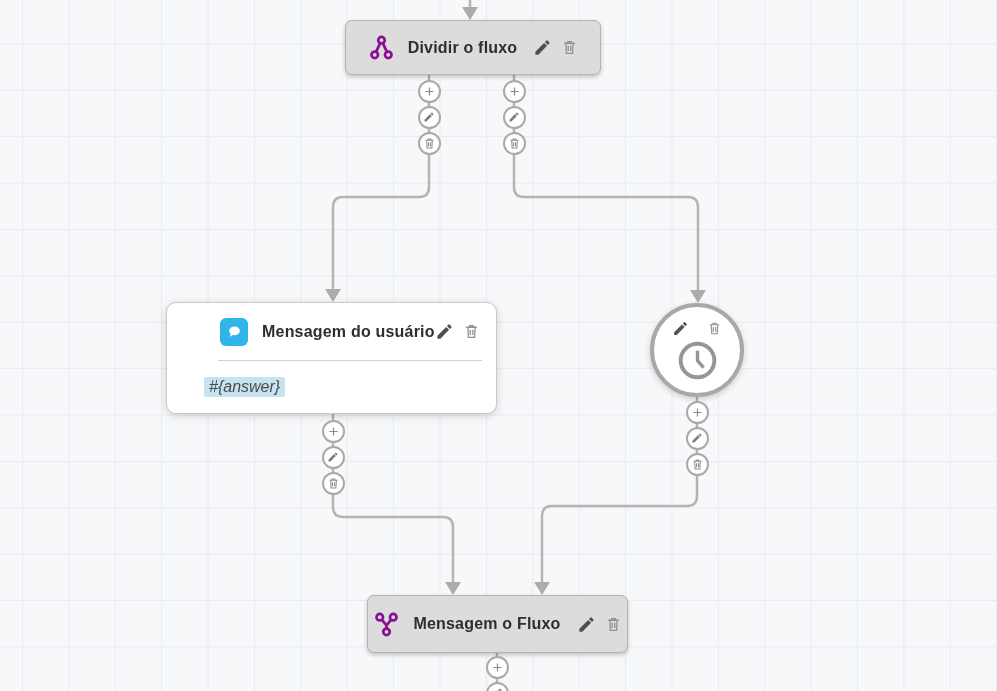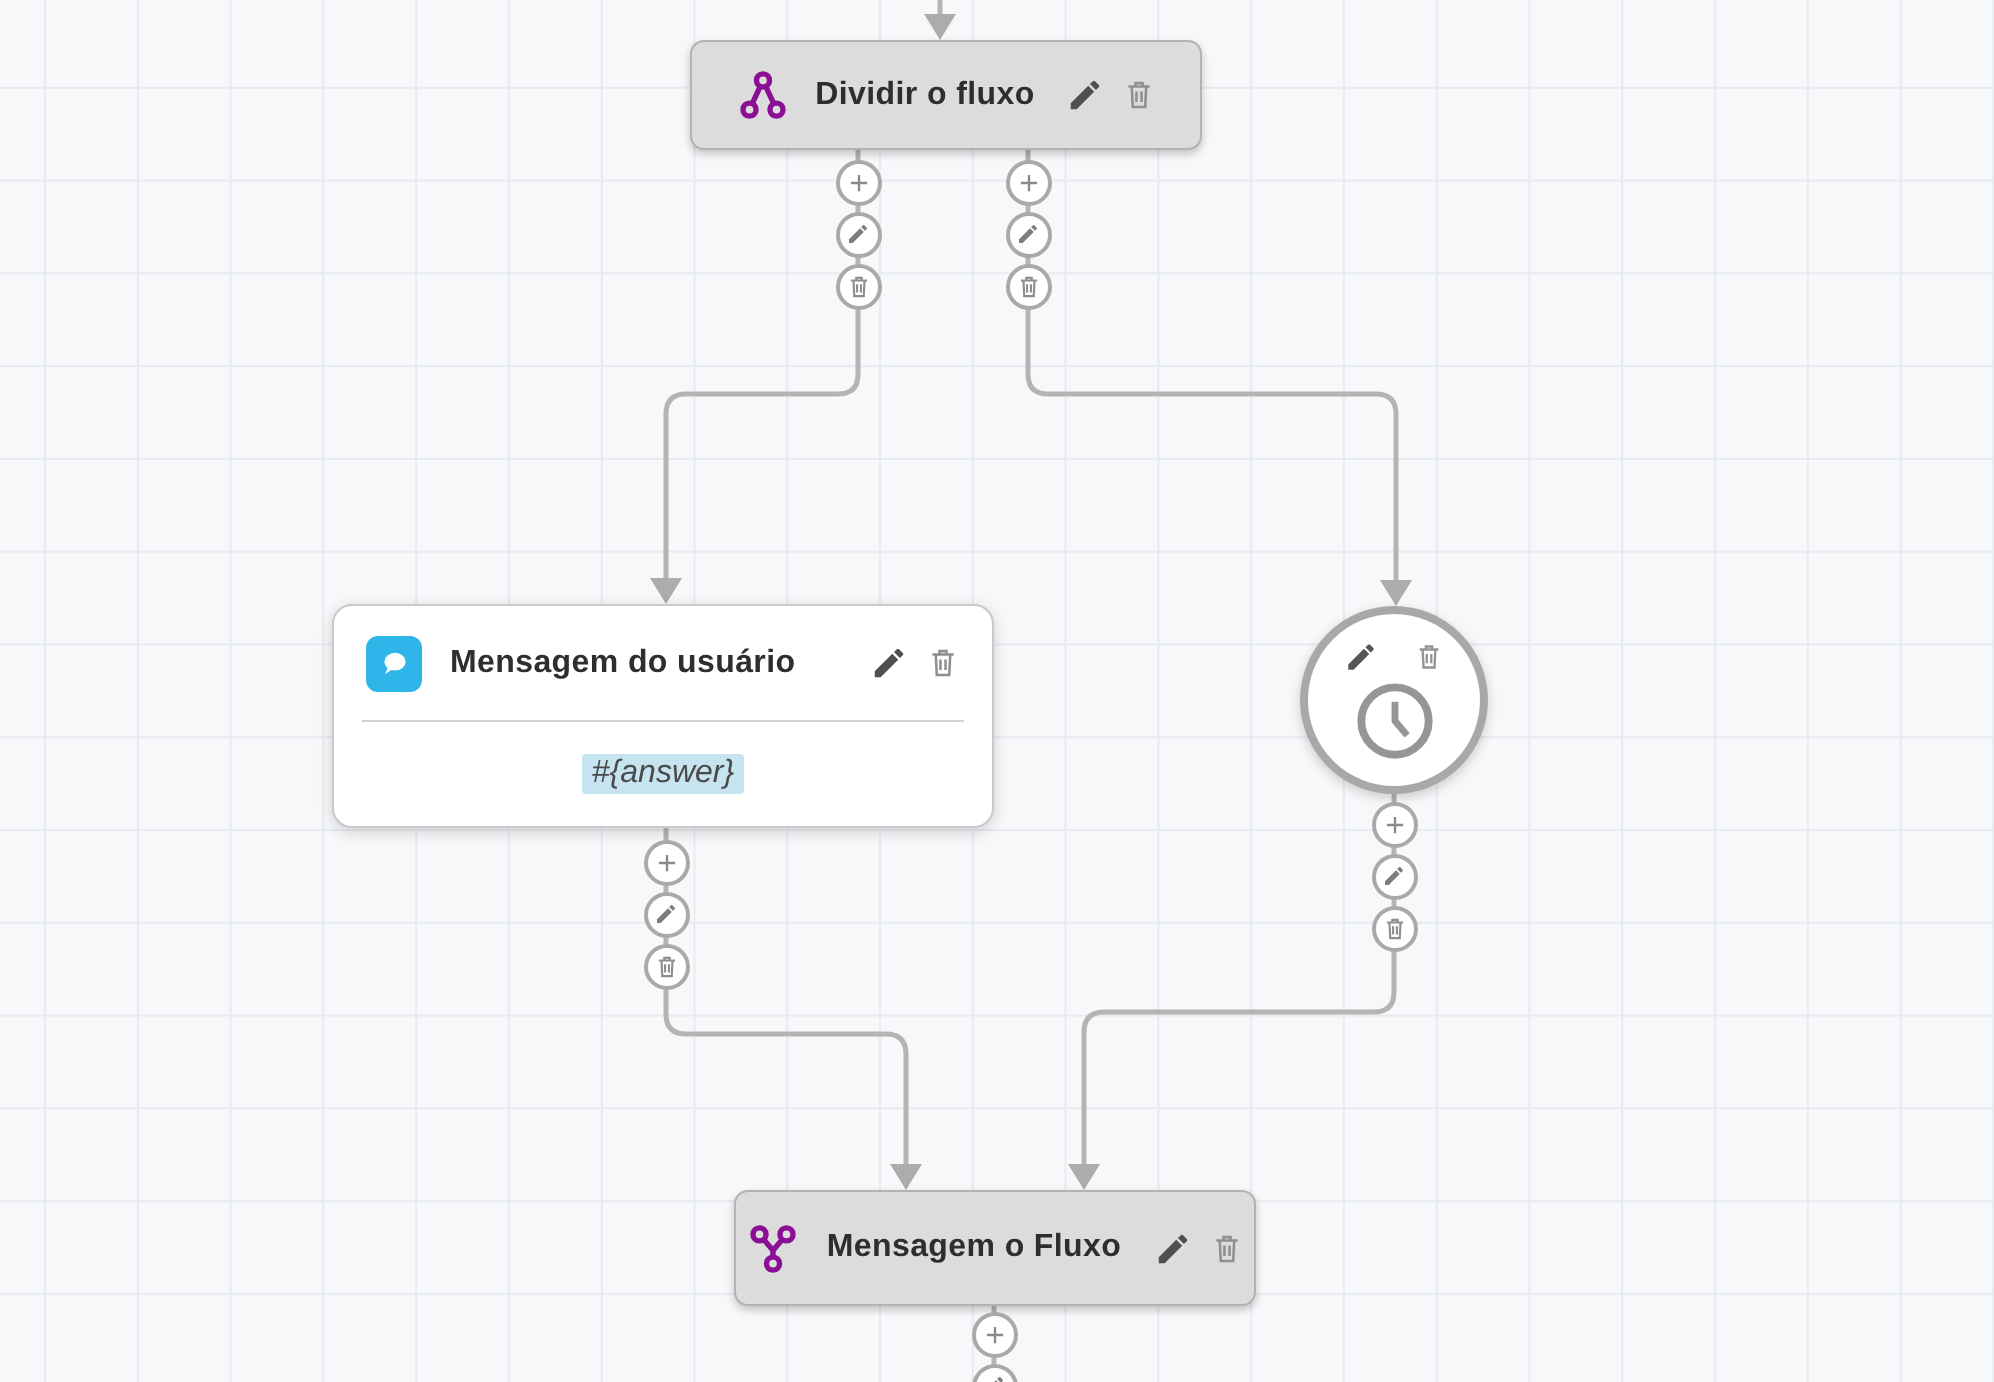--- a/index.html
+++ b/index.html
@@ -21,27 +21,27 @@
     position:absolute;display:flex;align-items:center;justify-content:center;
     background:#dcdcdc;border:1px solid #b3b3b3;border-radius:7px;
     box-shadow:0 2px 4px rgba(0,0,0,.22);box-sizing:border-box;
   }
   .gray-node .node-title{font-size:16px;font-weight:bold;color:#2e2e2e;margin:0 16px 0 13px;letter-spacing:.2px;}
   .hdr-icon-btn{display:flex;align-items:center;justify-content:center;background:none;border:none;padding:0;cursor:pointer;}
   .hdr-icon-btn + .hdr-icon-btn{margin-left:9px;}
 
   .white-node{
     position:absolute;background:#ffffff;border:1px solid #c9c9c9;border-radius:10px;
-    box-shadow:0 2px 8px rgba(0,0,0,.16);box-sizing:border-box;
+    box-shadow:0 2px 8px rgba(0,0,0,.16);box-sizing:border-box;padding-left:37px;
   }
   .white-node .node-header{display:flex;align-items:center;height:57px;padding:0 16px;}
   .white-node .node-title{font-size:16px;font-weight:bold;color:#2e2e2e;flex:0 0 auto;margin-left:14px;letter-spacing:.2px;}
   .white-node .spacer{flex:1;}
   .white-node .node-divider{height:0;border-top:1px solid #d3d3d3;margin:0 14px;}
-  .white-node .node-body{display:flex;align-items:center;justify-content:center;height:52px;}
+  .white-node .node-body{display:flex;align-items:center;justify-content:flex-start;height:52px;}
   .chat-icon-box{
     width:28px;height:28px;border-radius:6px;background:#2fb5e9;
     display:flex;align-items:center;justify-content:center;flex:0 0 auto;
   }
   .var-chip{
     font-size:16px;font-style:italic;color:#4a4a4a;background:#c6e3f0;
     padding:1px 5px;border-radius:2px;
   }
 
   .circle-node{

